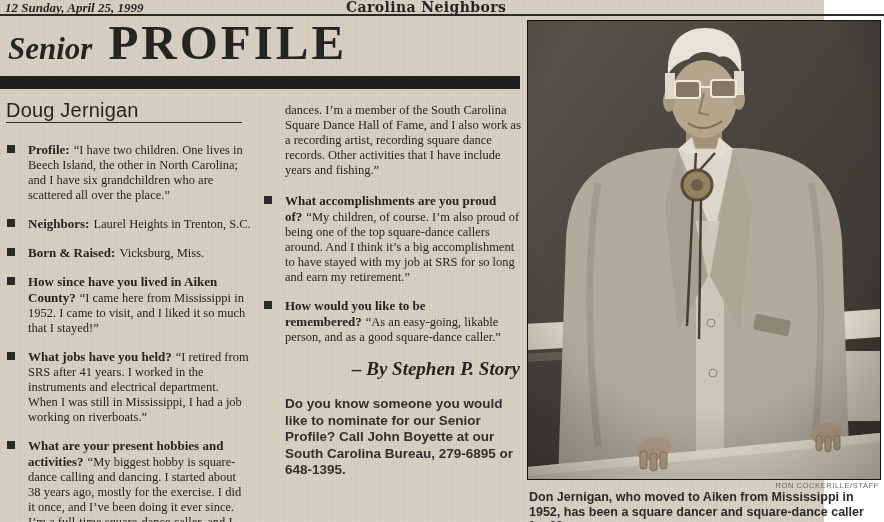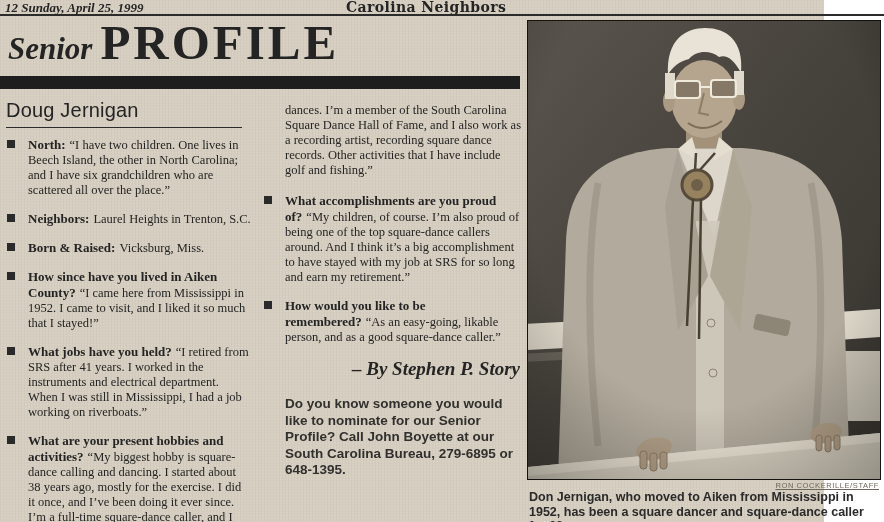--- a/index.html
+++ b/index.html
@@ -8,43 +8,43 @@
   .paper{position:relative;width:824px;height:522px;background-color:#d6cfc1;
     background-image:
       repeating-linear-gradient(0deg, rgba(255,255,255,.05) 0 1px, transparent 1px 3px),
       repeating-linear-gradient(90deg, rgba(120,100,80,.06) 0 1px, transparent 1px 3px);}
   
   .date{position:absolute;left:5px;top:0;font-size:13px;font-weight:bold;font-style:italic;}
   .masthead{position:absolute;left:346px;top:-1px;font-family:"DejaVu Serif",serif;
     font-weight:bold;font-size:14px;letter-spacing:.4px;}
   .toprule{position:absolute;left:0;top:14px;width:884px;height:2px;background:#2b2b2b;}
   
-  .headline{position:absolute;left:8px;top:18px;display:flex;align-items:baseline;gap:8px;}
+  .headline{position:absolute;left:8px;top:18px;display:flex;align-items:baseline;gap:16px;}
   .kicker{font-size:31px;font-weight:bold;font-style:italic;}
   .title{font-size:49px;font-weight:bold;letter-spacing:3px;line-height:1;}
   .blackbar{position:absolute;left:0;top:76px;width:520px;height:13px;background:#1e1e1e;}
   
   .col-left{position:absolute;left:6px;top:99px;width:245px;}
   .col-mid{position:absolute;left:263px;top:103px;width:259px;}
   .name{font-family:"Liberation Sans",sans-serif;font-size:20px;letter-spacing:.2px;
-    padding-bottom:5px;border-bottom:1.5px solid #2b2b2b;margin-bottom:9px;width:236px;}
+    border-bottom:1.5px solid #2b2b2b;margin-bottom:19px;width:236px;}
   .item{position:relative;padding-left:22px;font-size:12.5px;line-height:15px;margin-bottom:13px;}
   .bullet{position:absolute;left:1px;top:3px;width:8px;height:8px;background:#2a2a2a;}
   .lead{font-weight:bold;font-size:13px;margin-right:4px;}
   .cont{padding-left:22px;font-size:12.5px;line-height:15px;margin-bottom:15px;}
   .byline{padding-left:22px;text-align:right;font-weight:bold;font-style:italic;
     font-size:19px;margin-top:4px;padding-right:2px;}
   .promo{padding-left:22px;margin-top:16px;font-family:"Liberation Sans",sans-serif;
     font-weight:bold;font-size:13.5px;line-height:16.5px;color:#31302e;}
   
   .photo{position:absolute;left:527px;top:20px;width:352px;height:458px;
     border:1.5px solid #15130f;background:#4a463f;}
   .photo svg{display:block;}
   .credit{position:absolute;left:529px;top:481px;width:350px;text-align:right;
-    font-family:"Liberation Sans",sans-serif;font-size:7.5px;letter-spacing:.6px;color:#6d675b;text-decoration:underline;}
+    font-family:"Liberation Sans",sans-serif;font-size:7.5px;letter-spacing:.6px;color:#6d675b;}
   .caption{position:absolute;left:529px;top:490px;width:352px;
     font-family:"Liberation Sans",sans-serif;font-weight:bold;font-size:12.5px;
     line-height:14.5px;color:#2a2a2a;}
 </style>
 </head>
 <body>
 
 <div class="paper">
 
   <div class="date">12 Sunday, April 25, 1999</div>
@@ -55,21 +55,21 @@
     <span class="kicker">Senior</span>
     <span class="title">PROFILE</span>
   </div>
   <div class="blackbar"></div>
 
   <div class="col-left">
     <div class="name">Doug Jernigan</div>
 
     <div class="item">
       <span class="bullet"></span>
-      <span class="lead">North:</span><span>“I have two children. One lives in Beech Island, the other in North Carolina; and I have six grandchildren who are scattered all over the place.”</span>
+      <span class="lead">Profile:</span><span>“I have two children. One lives in Beech Island, the other in North Carolina; and I have six grandchildren who are scattered all over the place.”</span>
     </div>
     <div class="item">
       <span class="bullet"></span>
       <span class="lead">Neighbors:</span><span>Laurel Heights in Trenton, S.C.</span>
     </div>
     <div class="item">
       <span class="bullet"></span>
       <span class="lead">Born &amp; Raised:</span><span>Vicksburg, Miss.</span>
     </div>
     <div class="item">
@@ -80,21 +80,21 @@
       <span class="bullet"></span>
       <span class="lead">What jobs have you held?</span><span>“I retired from SRS after 41 years. I worked in the instruments and electrical department. When I was still in Mississippi, I had a job working on riverboats.”</span>
     </div>
     <div class="item">
       <span class="bullet"></span>
       <span class="lead">What are your present hobbies and activities?</span><span>“My biggest hobby is square-dance calling and dancing. I started about 38 years ago, mostly for the exercise. I did it once, and I’ve been doing it ever since. I’m a full-time square-dance caller, and I travel throughout the Southeast calling</span>
     </div>
   </div>
 
   <div class="col-mid">
-    <div class="cont">dances. I’m a member of the South Carolina Square Dance Hall of Fame, and I also work as a recording artist, recording square dance records. Other activities that I have include golf and fishing.”</div>
+    <div class="cont">dances. I’m a member of the South Carolina Square Dance Hall of Fame, and I also work as a recording artist, recording square dance records. Other activities that I have include years and fishing.”</div>
 
     <div class="item">
       <span class="bullet"></span>
       <span class="lead">What accomplishments are you proud of?</span><span>“My children, of course. I’m also proud of being one of the top square-dance callers around. And I think it’s a big accomplishment to have stayed with my job at SRS for so long and earn my retirement.”</span>
     </div>
     <div class="item">
       <span class="bullet"></span>
       <span class="lead">How would you like to be remembered?</span><span>“As an easy-going, likable person, and as a good square-dance caller.”</span>
     </div>
 

